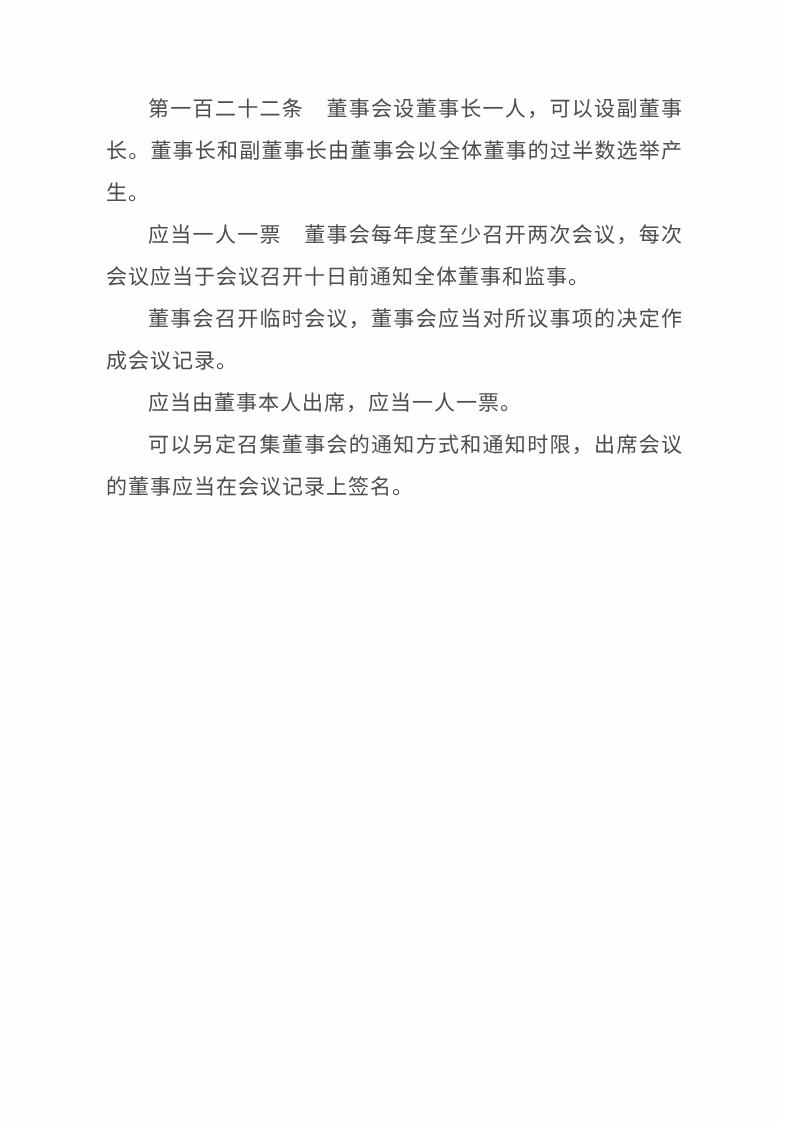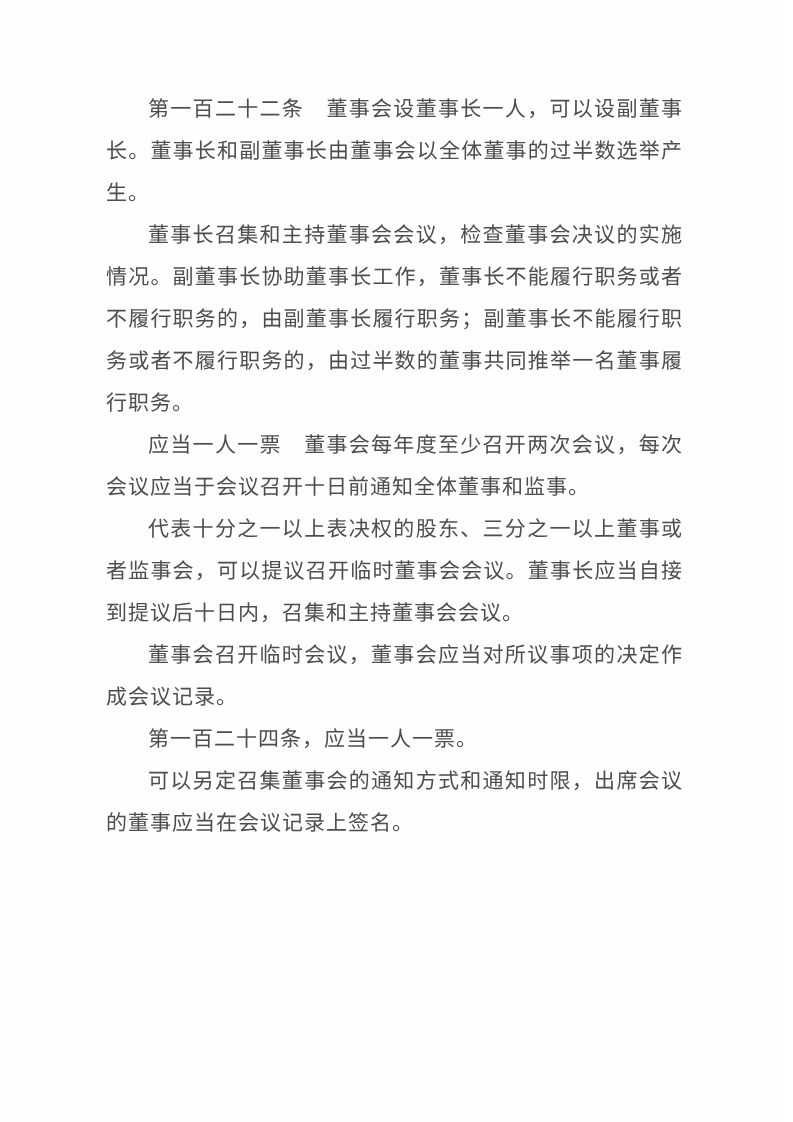--- a/index.html
+++ b/index.html
@@ -33,20 +33,18 @@
     text-align: justify;
     text-justify: inter-ideograph;
   }
 </style>
 </head>
 <body>
 
 <div class="page">
   <div class="doc-body">
       <p class="para">第一百二十二条　董事会设董事长一人，可以设副董事长。董事长和副董事长由董事会以全体董事的过半数选举产生。</p>
-      <p class="para">董事长召集和主持董事会会议，检查董事会决议的实施情况。副董事长协助董事长工作，董事长不能履行职务或者不履行职务的，由副董事长履行职务；副董事长不能履行职务或者不履行职务的，由过半数的董事共同推举一名董事履行职务。</p>
       <p class="para">应当一人一票　董事会每年度至少召开两次会议，每次会议应当于会议召开十日前通知全体董事和监事。</p>
-      <p class="para">代表十分之一以上表决权的股东、三分之一以上董事或者监事会，可以提议召开临时董事会会议。董事长应当自接到提议后十日内，召集和主持董事会会议。</p>
       <p class="para">董事会召开临时会议，董事会应当对所议事项的决定作成会议记录。</p>
-      <p class="para">第一百二十四条，应当一人一票。</p>
+      <p class="para">应当由董事本人出席，应当一人一票。</p>
       <p class="para">可以另定召集董事会的通知方式和通知时限，出席会议的董事应当在会议记录上签名。</p>
     </div>
 </div>
 
 </body></html>

